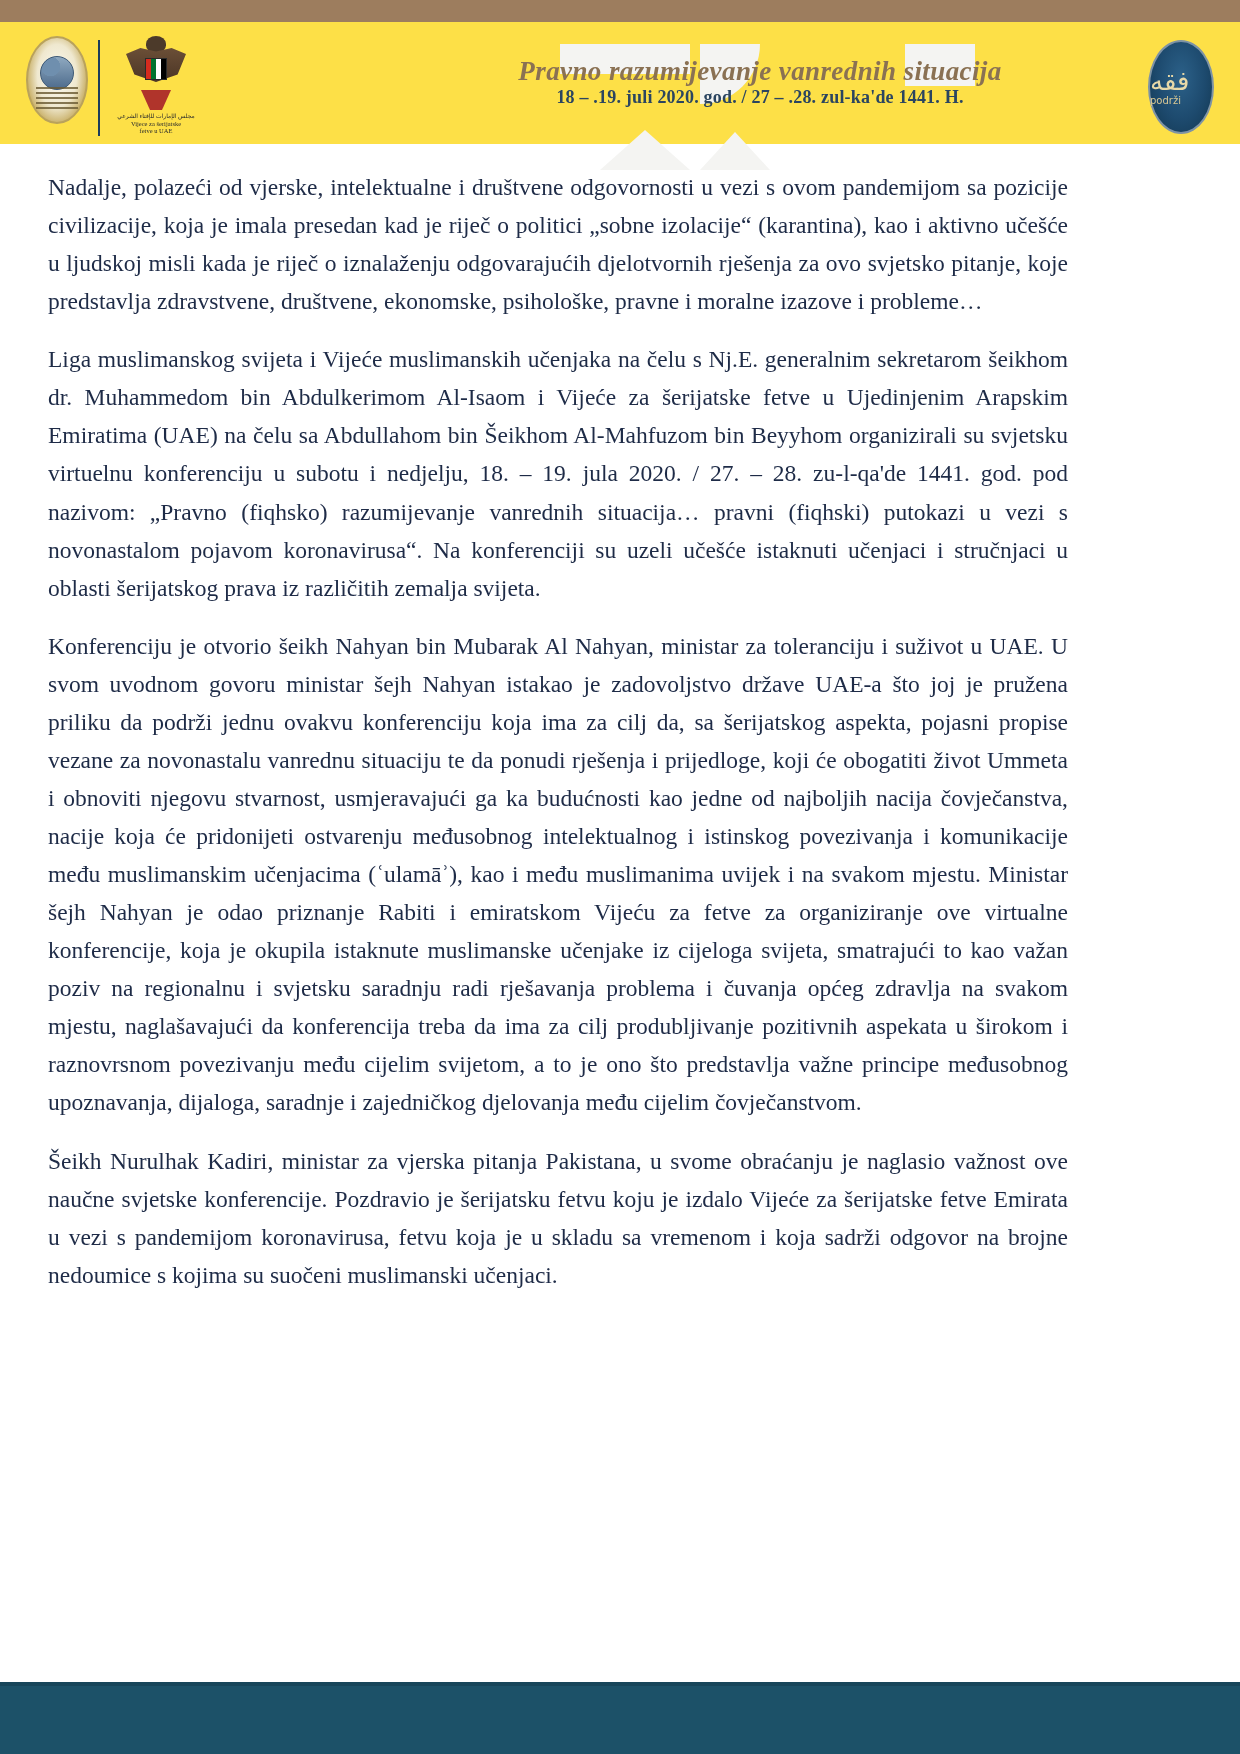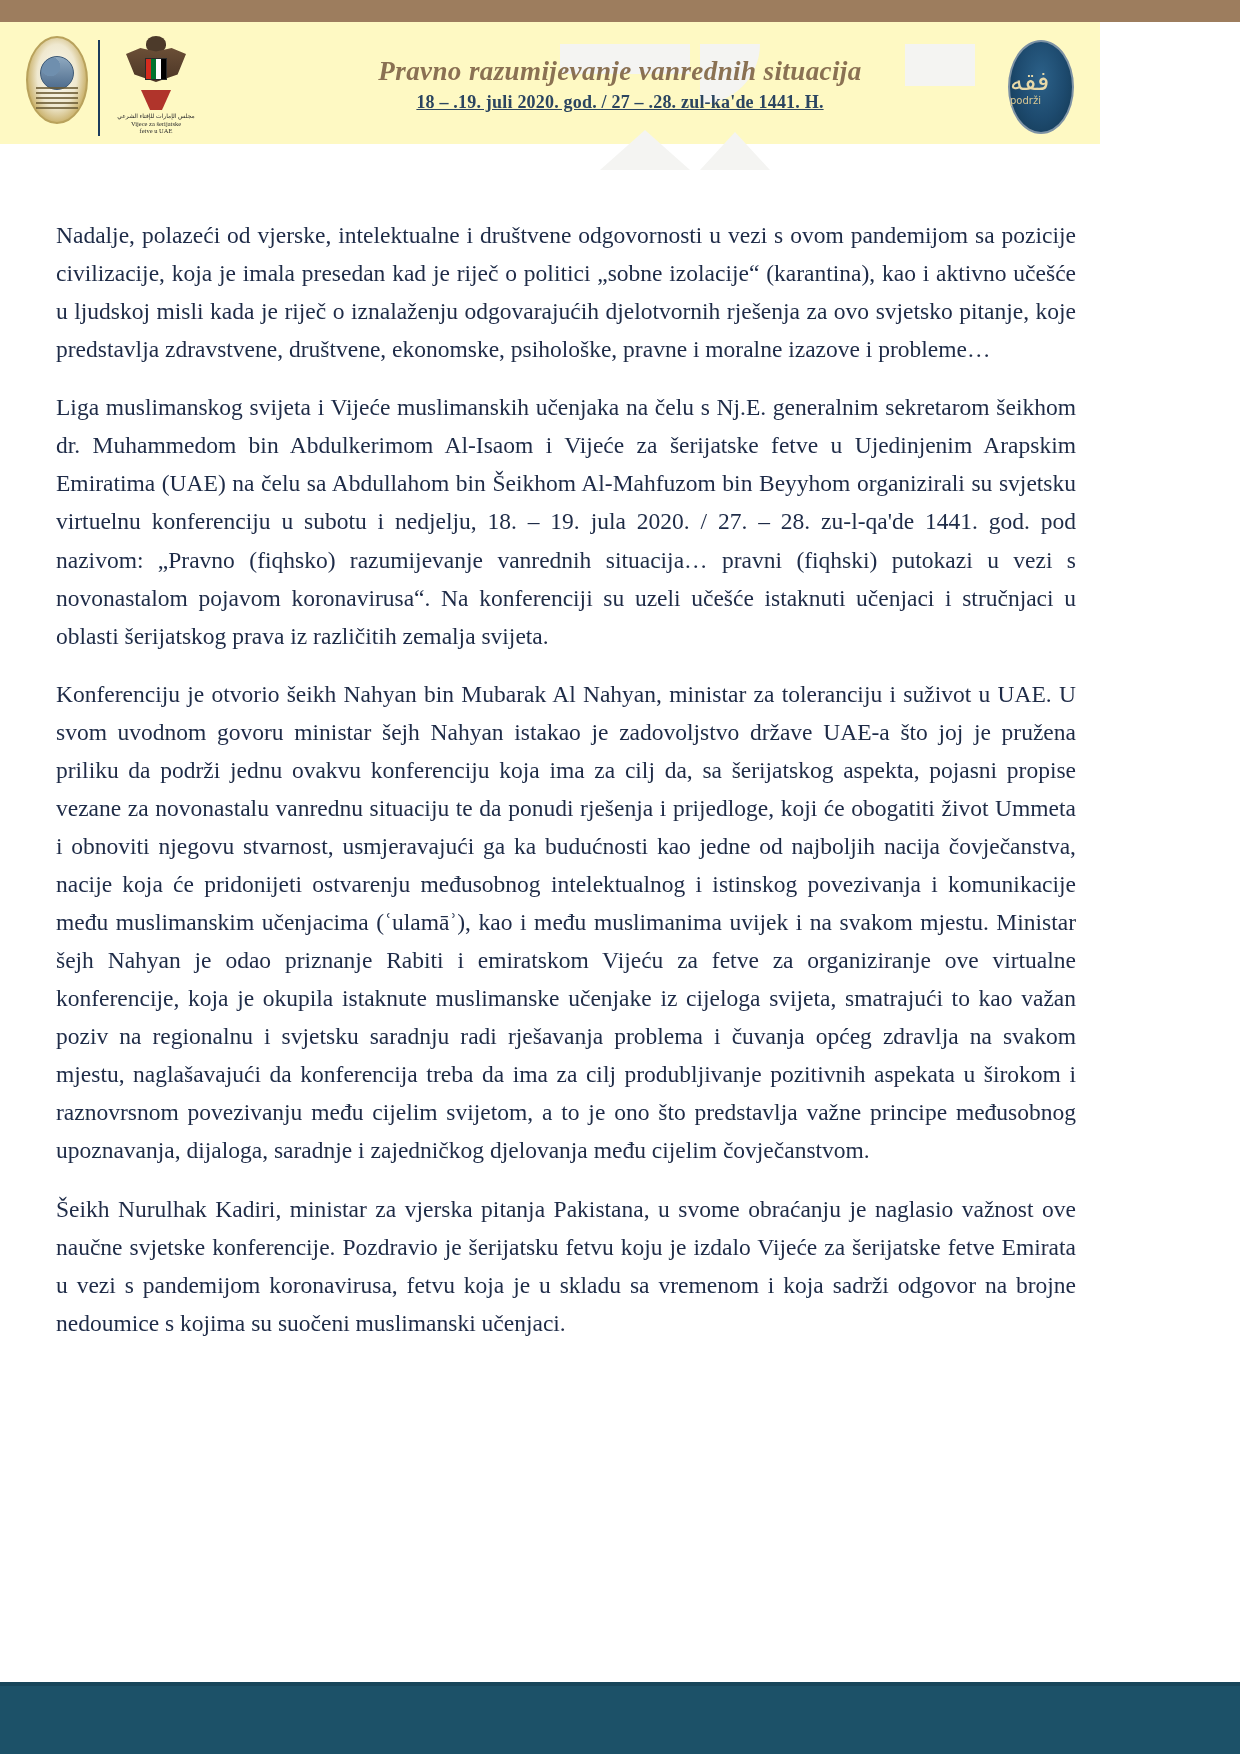--- a/index.html
+++ b/index.html
@@ -21,23 +21,23 @@
     top: 0; left: 0;
     width: 1240px;
     height: 22px;
     background: #9d7d5e;
   }
 
   
   .header {
     position: absolute;
     top: 22px; left: 0;
-    width: 1100px;
+    width: 1240px;
     height: 122px;
-    background: #fef9c3;
+    background: #fde047;
   }
 
   
   .wm {
     position: absolute;
     background: #f4f4f2;
   }
   .wm-a { left: 560px; top: 22px; width: 130px; height: 30px; }
   .wm-b { left: 700px; top: 22px; width: 60px; height: 60px; border-radius: 0 0 60px 0; }
   .wm-c { left: 905px; top: 22px; width: 70px; height: 42px; }
@@ -141,28 +141,26 @@
   .conf-title {
     font-family: "Liberation Serif", "DejaVu Serif", serif;
     font-style: italic;
     font-weight: bold;
     font-size: 27px;
     color: #8a7153;
     letter-spacing: .4px;
     white-space: nowrap;
   }
   .conf-date {
-    margin-top: 5px;
     font-family: "Liberation Serif", "DejaVu Serif", serif;
     font-weight: bold;
     font-size: 18px;
     color: #2b4560;
     letter-spacing: .2px;
     white-space: nowrap;
-    text-decoration: underline;
   }
 
   
   .seal-arabic {
     position: absolute;
     right: 26px; top: 18px;
     width: 66px; height: 94px;
     border-radius: 50%;
     background: radial-gradient(ellipse at 50% 40%, #2a5f86 0%, #1d4a6e 55%, #123busy 100%);
     background: radial-gradient(ellipse at 50% 40%, #2c6189 0%, #1d4a6e 55%, #12364f 100%);
@@ -183,24 +181,23 @@
   .seal-arabic .glyph small {
     display: block;
     font-size: 10px;
     margin-top: 2px;
     color: #d9c894;
   }
 
   
   .doc {
     position: absolute;
-    left: 56px;
+    left: 48px;
     top: 168px;
     width: 1020px;
-    margin-top: 48px;
   }
   .para {
     color: #1e2b47;
     font-size: 23.5px;
     line-height: 1.62;
     text-align: justify;
     text-justify: inter-word;
     margin: 0 0 20px 0;
     font-family: "Liberation Serif", "DejaVu Serif", serif;
   }

